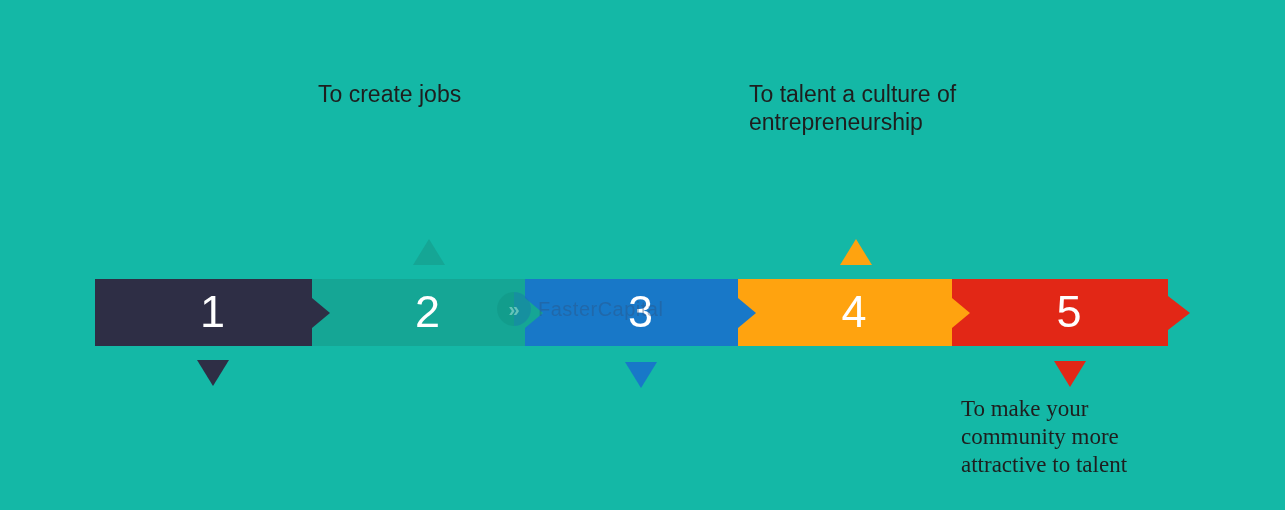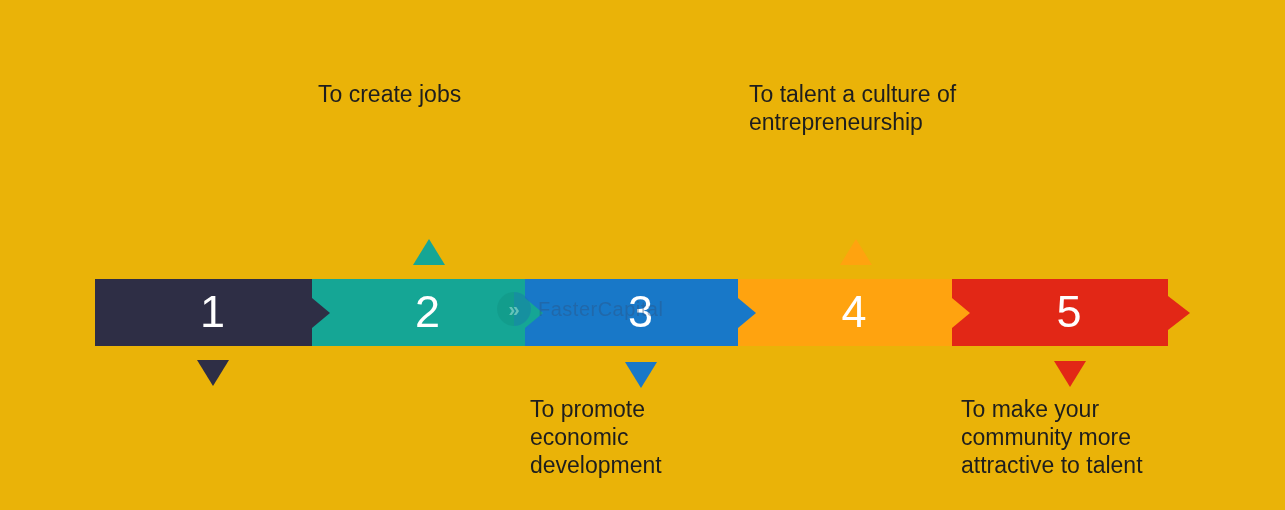--- a/index.html
+++ b/index.html
@@ -5,21 +5,21 @@
   html, body { margin: 0; padding: 0; }
   body {
     width: 1285px; height: 510px;
     background: #ffffff;
     font-family: "Liberation Sans", sans-serif;
     overflow: hidden;
   }
   .canvas {
     position: relative;
     width: 1285px; height: 510px;
-    background: #eab308;
+    background: #14b8a6;
   }
 
   
   .seg {
     position: absolute;
     top: 279px; height: 67px;
     background: var(--c);
   }
   .seg1 { left: 95px;  width: 217px; }
   .seg2 { left: 312px; width: 213px; }
@@ -77,21 +77,21 @@
     position: absolute;
     font-size: 23px;
     line-height: 28px;
     color: #1e1e1e;
     white-space: pre-line;
   }
   .lbl-top-2    { left: 318px; top: 80px; }
   .lbl-top-4    { left: 749px; top: 80px; }
   .lbl-bottom-1 { left: 95px;  top: 395px; }
   .lbl-bottom-3 { left: 530px; top: 395px; }
-  .lbl-bottom-5 { left: 961px; top: 395px; }
+  .lbl-bottom-5 { left: 961px; top: 395px; font-family: Liberation Serif, serif; }
 
   
   .watermark {
     position: absolute;
     left: 497px; top: 292px;
     display: flex; align-items: center;
     gap: 7px;
     opacity: 0.38;
     z-index: 5;
     pointer-events: none;
@@ -146,20 +146,17 @@
 
   <div class="watermark">
     <span class="wm-logo">»</span>
     <span class="wm-text">FasterCapital</span>
   </div>
 
   <span class="tri down m-down-1" style="--c: #2E2E45;"></span>
   <span class="tri down m-down-3" style="--c: #1878C8;"></span>
   <span class="tri down m-down-5" style="--c: #E22716;"></span>
 
-  <div class="label lbl-bottom-3">To promote
-economic
-development</div>
   <div class="label lbl-bottom-5">To make your
 community more
 attractive to talent</div>
 
 </div>
 
 </body></html>

